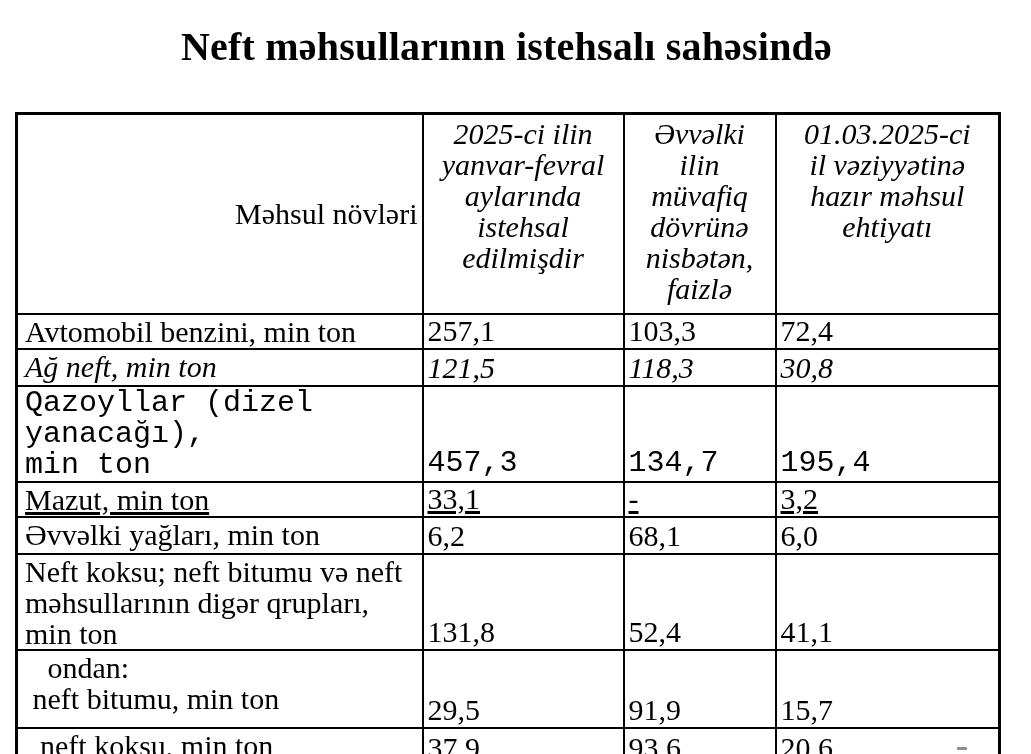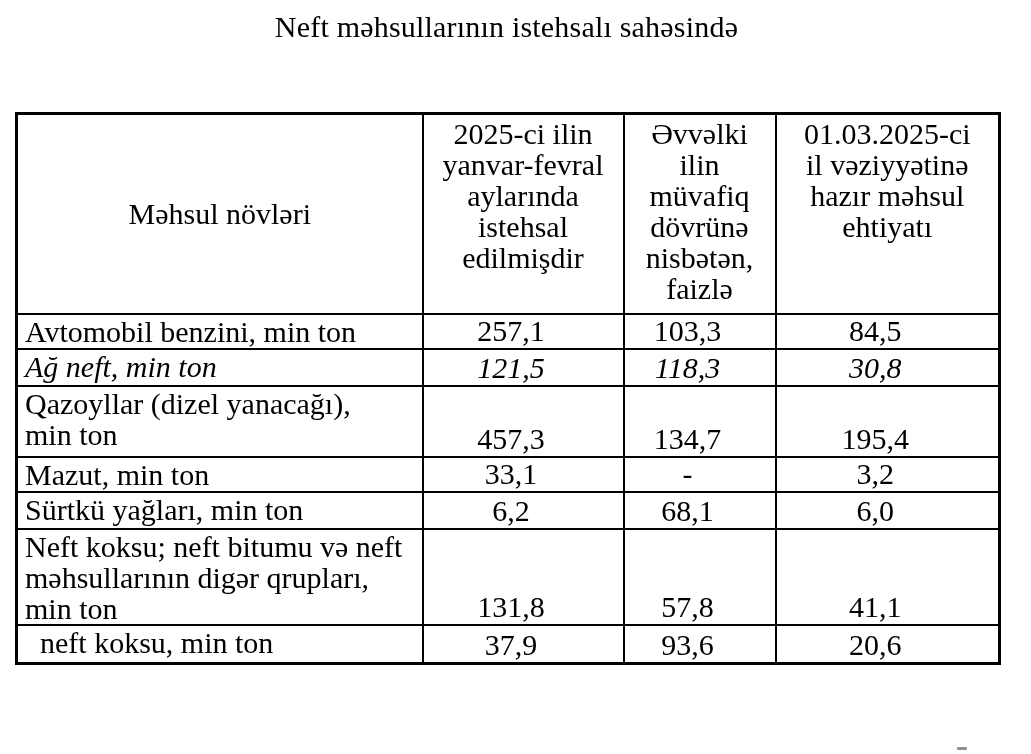--- a/index.html
+++ b/index.html
@@ -11,25 +11,25 @@
     width: 1031px;
     height: 754px;
     position: relative;
     overflow: hidden;
     font-family: "Liberation Serif", "DejaVu Serif", serif;
     color: #000000;
   }
   .title {
     position: absolute;
     left: 15px;
-    top: 8px;
+    top: 28px;
     width: 983px;
     text-align: center;
-    font-weight: normal;
-    font-size: 30px;
+    font-weight: bold;
+    font-size: 40px;
     line-height: 38px;
     letter-spacing: 0.2px;
   }
   table.main {
     position: absolute;
     left: 15px;
     top: 112px;
     width: 983px;
     border-collapse: collapse;
     table-layout: fixed;
@@ -43,37 +43,38 @@
     box-sizing: border-box;
   }
   table.main {
     border: 3px solid #000000;
   }
   tr.header-row {
     height: 200px;
   }
   th.hdr-first {
     vertical-align: middle;
-    text-align: center;
+    text-align: right;
     padding: 0 4px;
   }
   th.hdr {
     vertical-align: top;
     text-align: center;
     white-space: pre-line;
     padding: 3px 2px 7px 2px;
+    font-style: italic;
   }
   td.cell-label {
     text-align: left;
     vertical-align: top;
     white-space: pre-wrap;
     padding: 1px 0 0 7px;
   }
   td.cell-num {
-    text-align: center;
+    text-align: left;
     vertical-align: bottom;
     padding: 0 28px 2px 4px;
   }
   .stray-mark {
     position: absolute;
     left: 957px;
     top: 747px;
     width: 10px;
     height: 3px;
     background: #8f8f8f;
@@ -112,54 +113,61 @@
 il vəziyyətinə
 hazır məhsul
 ehtiyatı</th>
     </tr>
   </thead>
   <tbody id="tbody">
       <tr style="height: 35px;">
         <td class="cell-label">Avtomobil benzini, min ton</td>
         <td class="cell-num">257,1</td>
         <td class="cell-num">103,3</td>
-        <td class="cell-num">84,5</td>
+        <td class="cell-num">72,4</td>
       </tr>
       <tr style="height: 37px; font-style: italic;">
         <td class="cell-label">Ağ neft, min ton</td>
         <td class="cell-num">121,5</td>
         <td class="cell-num">118,3</td>
         <td class="cell-num">30,8</td>
       </tr>
-      <tr style="height: 71px;">
+      <tr style="height: 71px; font-family: Liberation Mono, monospace;">
         <td class="cell-label">Qazoyllar (dizel yanacağı),
 min ton</td>
         <td class="cell-num">457,3</td>
         <td class="cell-num">134,7</td>
         <td class="cell-num">195,4</td>
       </tr>
-      <tr style="height: 20px;">
+      <tr style="height: 20px; text-decoration: underline;">
         <td class="cell-label">Mazut, min ton</td>
         <td class="cell-num">33,1</td>
         <td class="cell-num">-</td>
         <td class="cell-num">3,2</td>
       </tr>
       <tr style="height: 37px;">
-        <td class="cell-label">Sürtkü yağları, min ton</td>
+        <td class="cell-label">Əvvəlki yağları, min ton</td>
         <td class="cell-num">6,2</td>
         <td class="cell-num">68,1</td>
         <td class="cell-num">6,0</td>
       </tr>
       <tr style="height: 92px; margin-top: 20px;">
         <td class="cell-label">Neft koksu; neft bitumu və neft
 məhsullarının digər qrupları,
 min ton</td>
         <td class="cell-num">131,8</td>
-        <td class="cell-num">57,8</td>
+        <td class="cell-num">52,4</td>
         <td class="cell-num">41,1</td>
+      </tr>
+      <tr style="height: 78px;">
+        <td class="cell-label">   ondan:
+ neft bitumu, min ton</td>
+        <td class="cell-num">29,5</td>
+        <td class="cell-num">91,9</td>
+        <td class="cell-num">15,7</td>
       </tr>
       <tr style="height: 39px;">
         <td class="cell-label">  neft koksu, min ton</td>
         <td class="cell-num">37,9</td>
         <td class="cell-num">93,6</td>
         <td class="cell-num">20,6</td>
       </tr>
     </tbody>
 </table>
 

